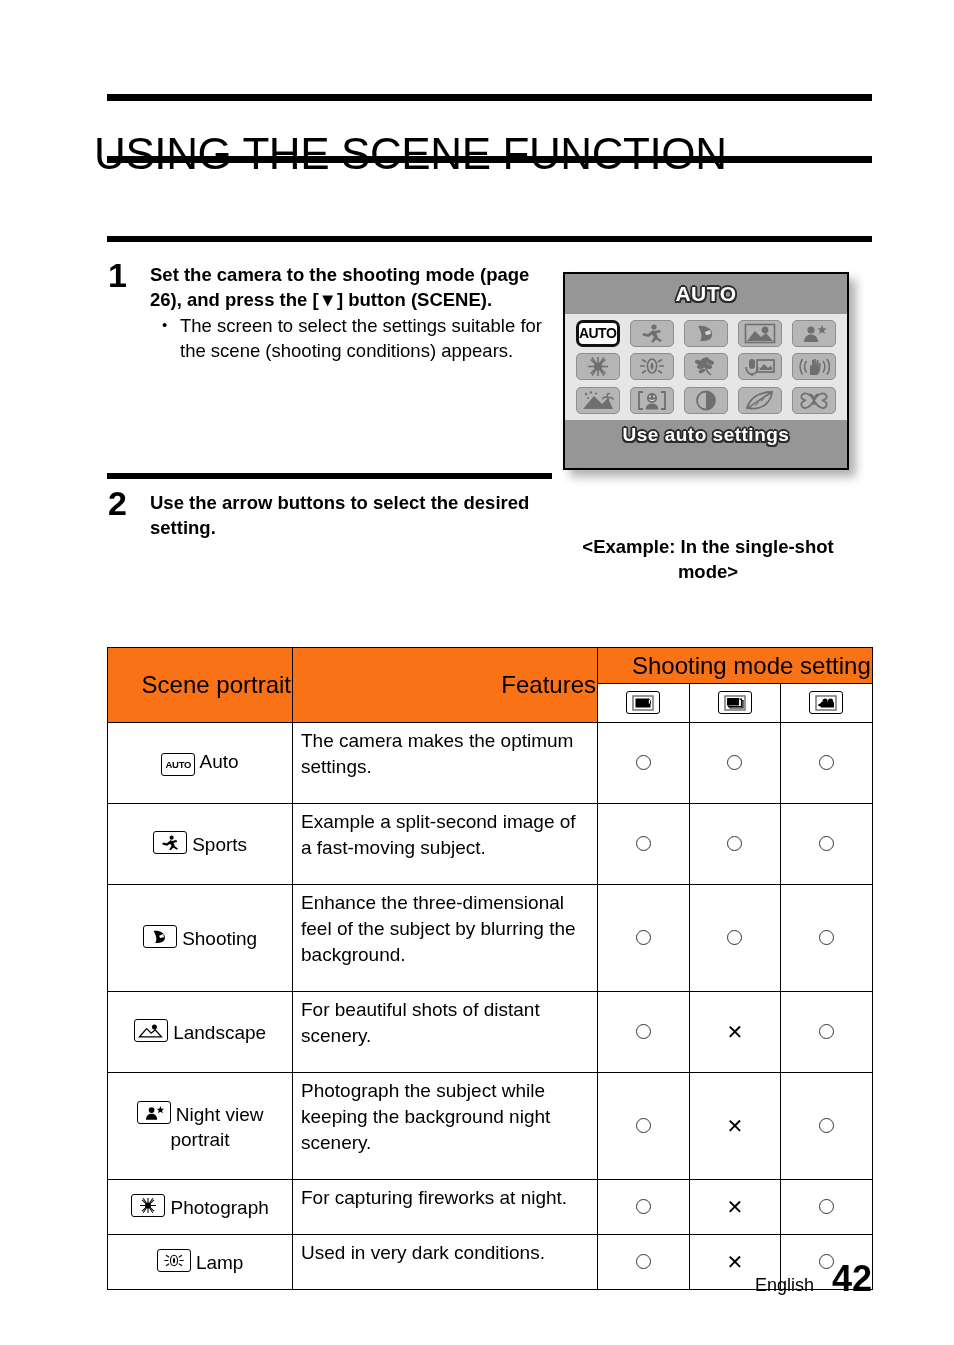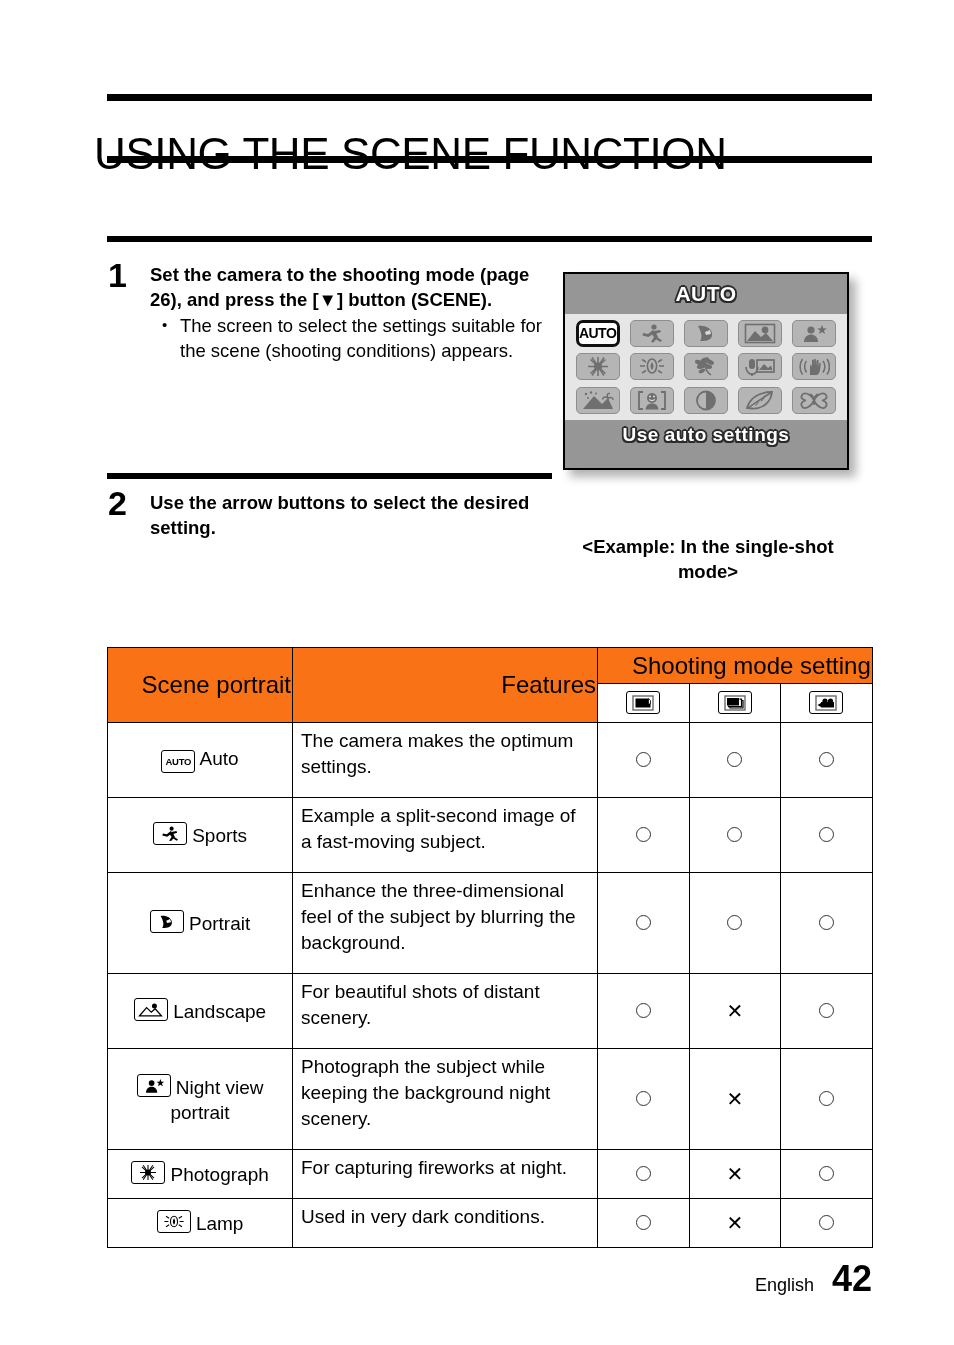--- a/index.html
+++ b/index.html
@@ -251,21 +251,21 @@
     line-height: 25px;
     padding: 6px 2px;
   }
   .scene-icon {
     display: block;
     margin: 0 auto 2px auto;
   }
   .feat-cell {
     font-size: 19px;
     line-height: 26px;
-    padding: 5px 6px 17px 8px;
+    padding: 5px 6px 23px 8px;
     vertical-align: middle;
   }
   .mark-cell {
     text-align: center;
     vertical-align: middle;
     font-size: 20px;
   }
   .mark-circle {
     display: inline-block;
     width: 15px;
@@ -596,21 +596,21 @@
       </tr>
 
       <tr>
         <td class="scene-cell">
           <span class="framed scene-icon">
             <svg width="24" height="17" viewBox="0 0 30 20">
               <path d="M7 3 C14 2 20 5 21 10 C22 15 18 18 12 18 L9 18 C12 14 10 8 7 3 Z" fill="#000"></path>
               <path d="M14 9 L19 7 L20 11 L15 12 Z" fill="#fff"></path>
             </svg>
           </span>
-          <span>Portrait</span>
+          <span>Shooting</span>
         </td>
         <td class="feat-cell">Enhance the three-dimensional feel of the subject by blurring the background.</td>
         <td class="mark-cell"><span class="mark-circle"></span></td>
         <td class="mark-cell"><span class="mark-circle"></span></td>
         <td class="mark-cell"><span class="mark-circle"></span></td>
       </tr>
 
       <tr>
         <td class="scene-cell">
           <span class="framed scene-icon">

